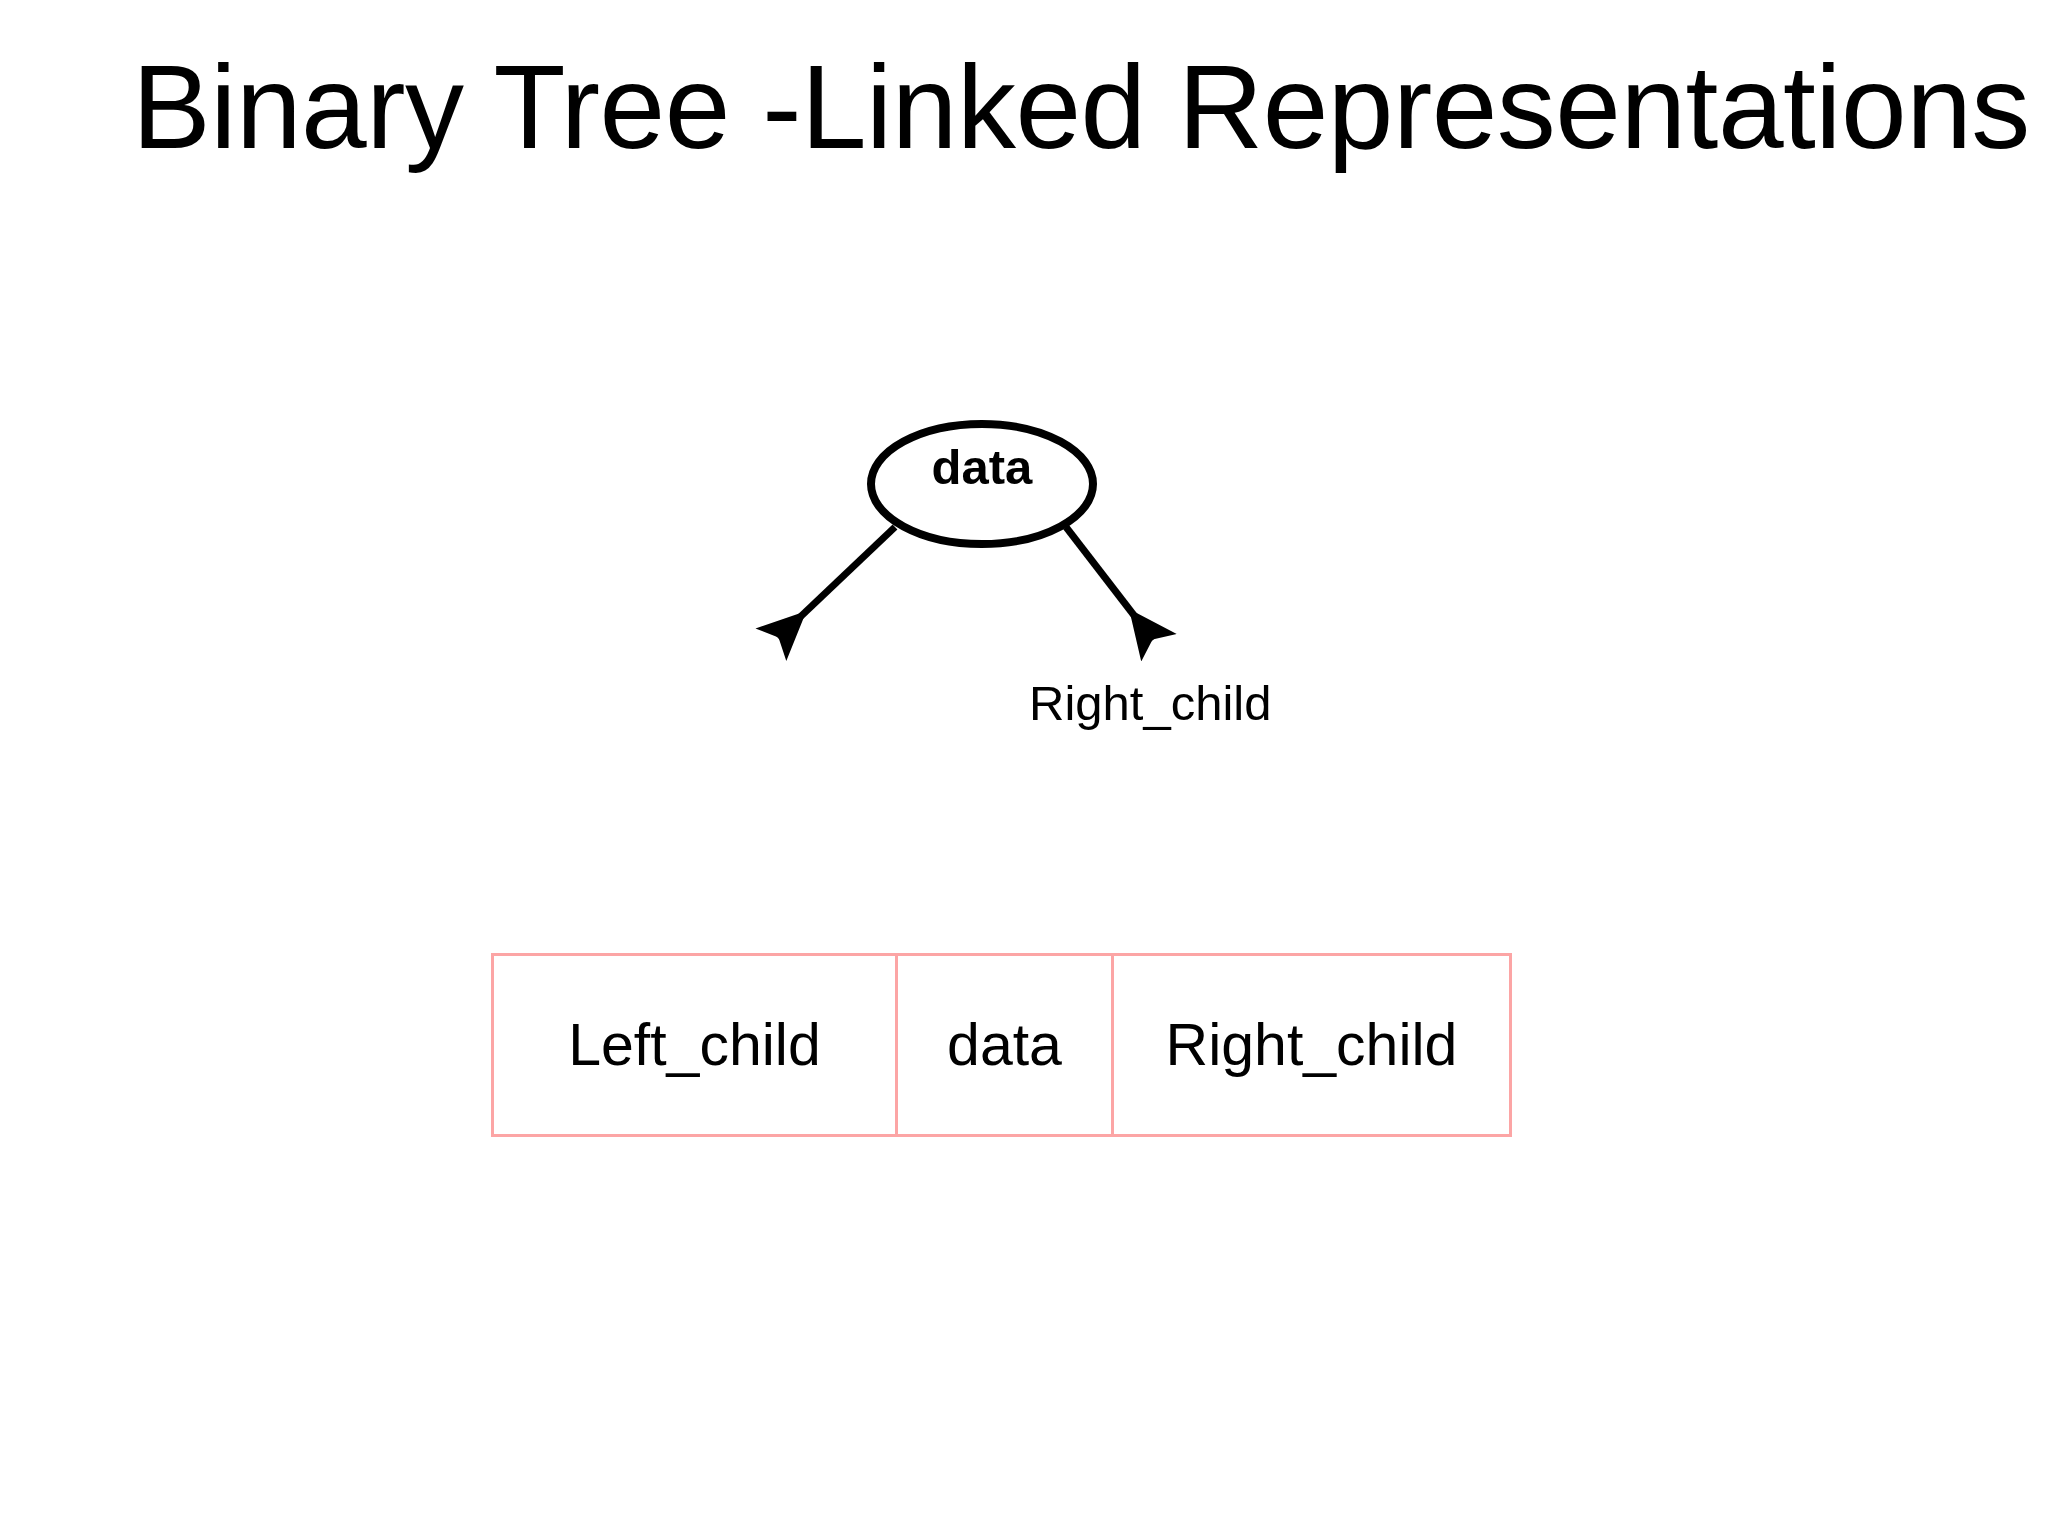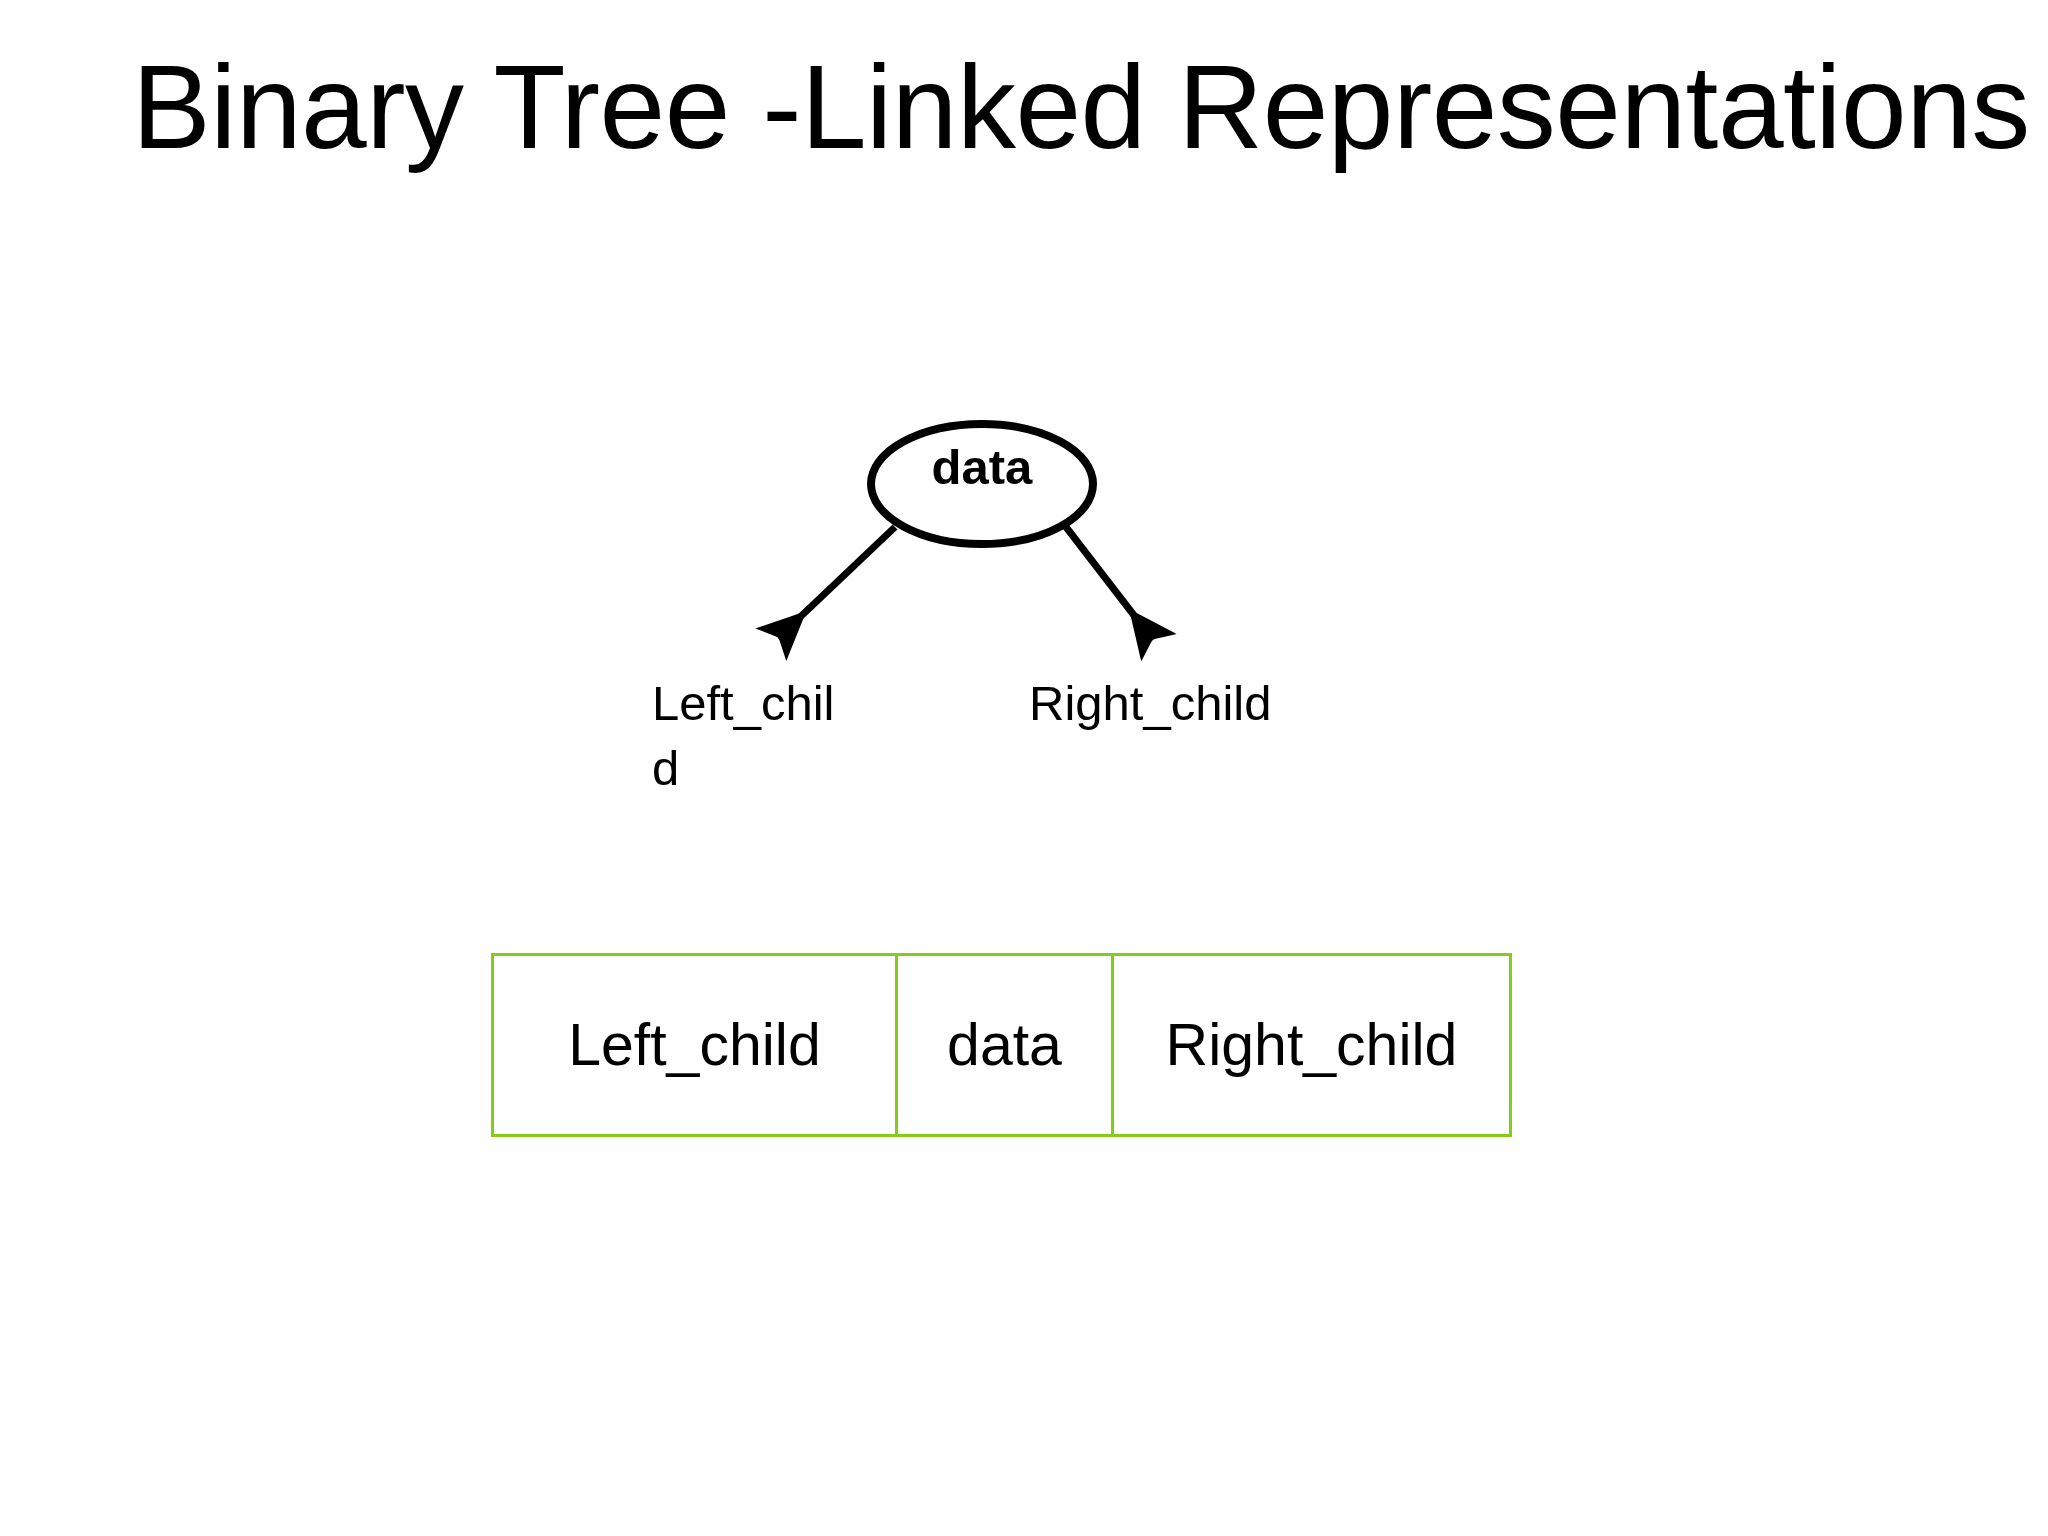--- a/index.html
+++ b/index.html
@@ -71,21 +71,21 @@
   .struct-table {
     position: absolute;
     left: 491px;
     top: 953px;
     width: 1009px;
     height: 184px;
     border-collapse: collapse;
     table-layout: fixed;
   }
   .struct-table td {
-    border: 3px solid #84cc16;
+    border: 3px solid #fca5a5;
     text-align: center;
     vertical-align: middle;
     font-size: 59px;
     font-weight: 400;
     color: #000000;
     padding: 0;
     line-height: 1.1;
   }
   .struct-table td.c0 { width: 401px; }
   .struct-table td.c1 { width: 213px; }
@@ -110,24 +110,20 @@
 
     <ellipse class="hit" cx="982" cy="484" rx="111" ry="60" fill="#ffffff" stroke="#000000" stroke-width="8"></ellipse>
 
     <line class="hit" x1="895" y1="527" x2="778" y2="638" stroke="#000000" stroke-width="7" stroke-linecap="butt" marker-end="url(#arrowhead-left)"></line>
 
     <line class="hit" x1="1066" y1="527" x2="1153" y2="640" stroke="#000000" stroke-width="7" stroke-linecap="butt" marker-end="url(#arrowhead-right)"></line>
   </svg>
 
   <div class="node-label">data</div>
 
-  <div class="child-label left">
-    <span>Left_chil</span><br>
-    <span>d</span>
-  </div>
 
   <div class="child-label right">
     <span>Right_child</span>
   </div>
 
   <table class="struct-table">
     <tbody>
       <tr>
         <td class="c0">Left_child</td>
         <td class="c1">data</td>

